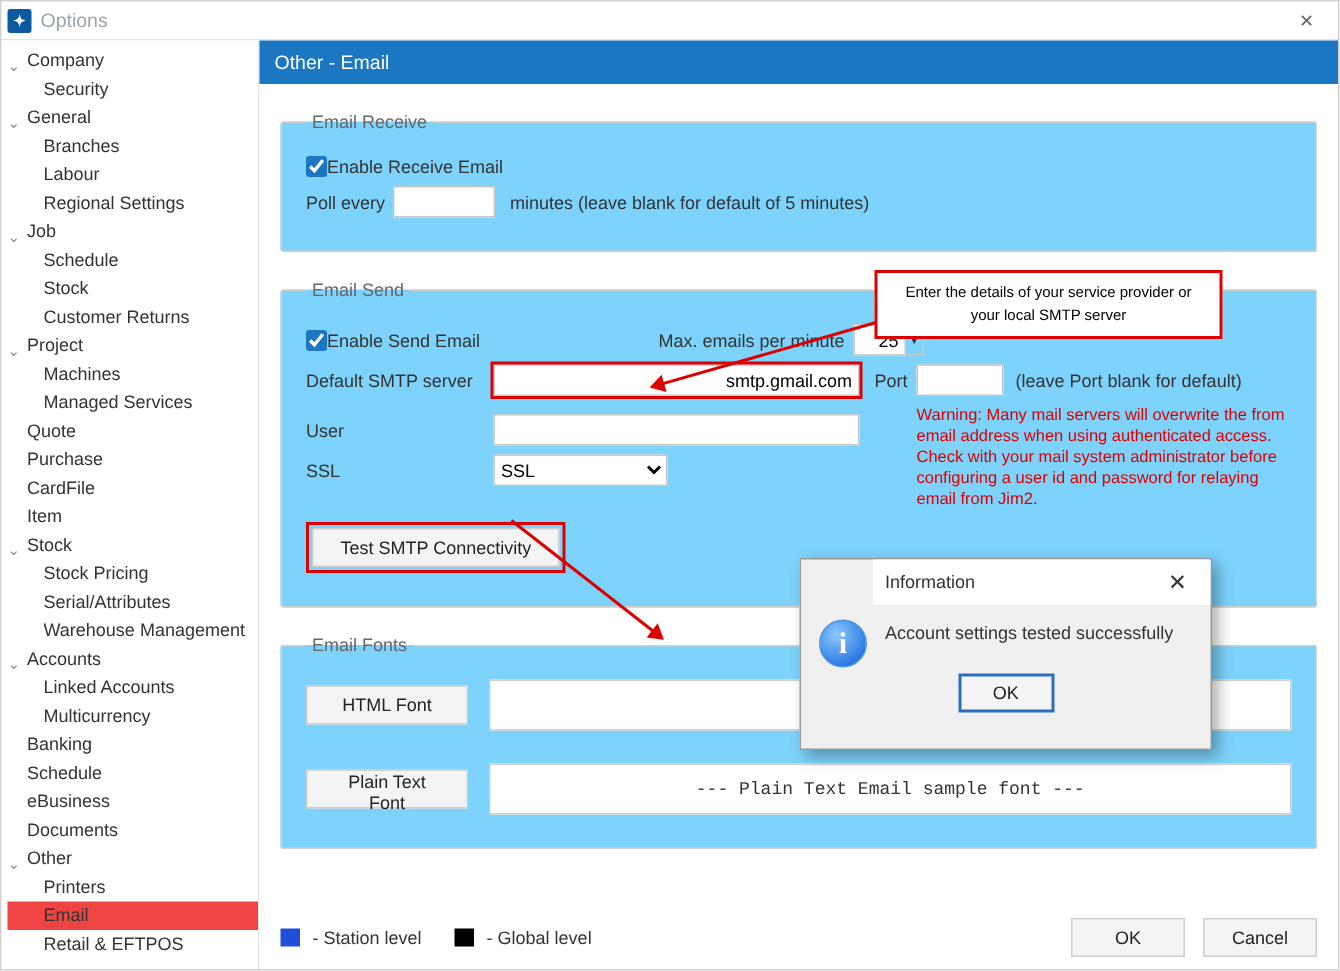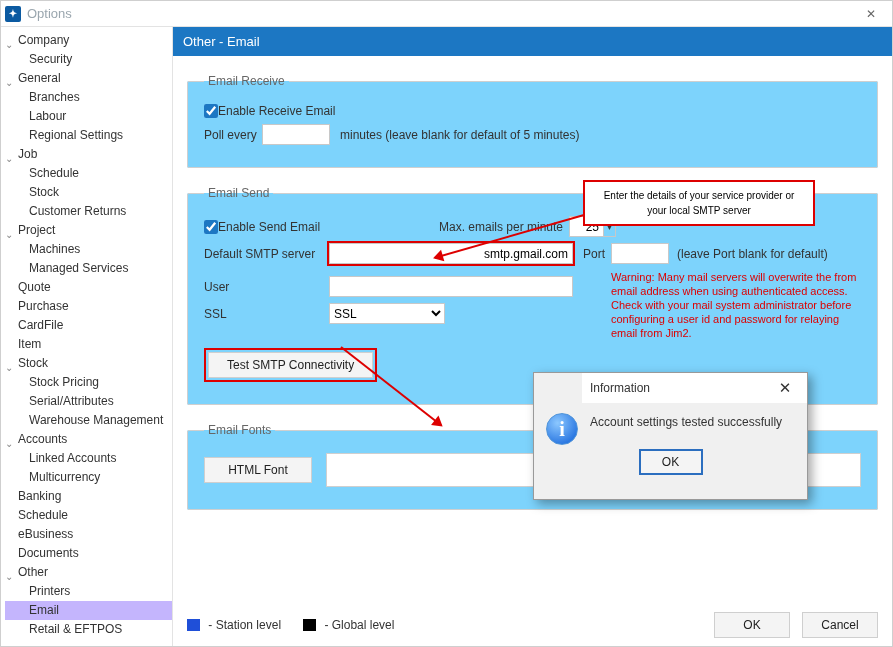--- a/index.html
+++ b/index.html
@@ -51,21 +51,21 @@
     cursor:pointer;
     line-height:17px;
     font-size:12px;
   }
   .tree-item .arrow {
     width: 10px; height:10px;
     display:inline-block; margin-right:3px;
     color:#888; font-size:10px;
   }
   .tree-child { padding-left: 24px; }
-  .tree-child.sel { background:#c4b5fd; }
+  .tree-child.sel { background:#ef4444; }
   .tree-parent { padding-left:0; }
 
   
   .main { flex:1; display:flex; flex-direction:column; background:#fff; position:relative; }
   .main-header {
     background:#1c77c3;
     color:#fff;
     font-weight:normal;
     padding: 7px 10px;
     font-size:13px;
@@ -354,20 +354,24 @@
           </span>
         </div>
       </fieldset>
 
       <fieldset>
         <legend>Email Fonts</legend>
         <div class="row" style="gap:14px">
           <button class="btn" style="width:108px">HTML Font</button>
           <div class="sample-font-slot"></div>
         </div>
+        <div class="row" style="gap:14px;margin-top:22px">
+          <button class="btn" style="width:108px">Plain Text Font</button>
+          <div class="sample-font-slot" style="font-family: 'Courier New', monospace">--- Plain Text Email sample font ---</div>
+        </div>
       </fieldset>
 
       <div class="legend-bar">
         <span>
           <span class="legend-sq station-sq"></span>
           <span>- Station level</span>
         </span>
         <span>
           <span class="legend-sq global-sq"></span>
           <span>- Global level</span>

